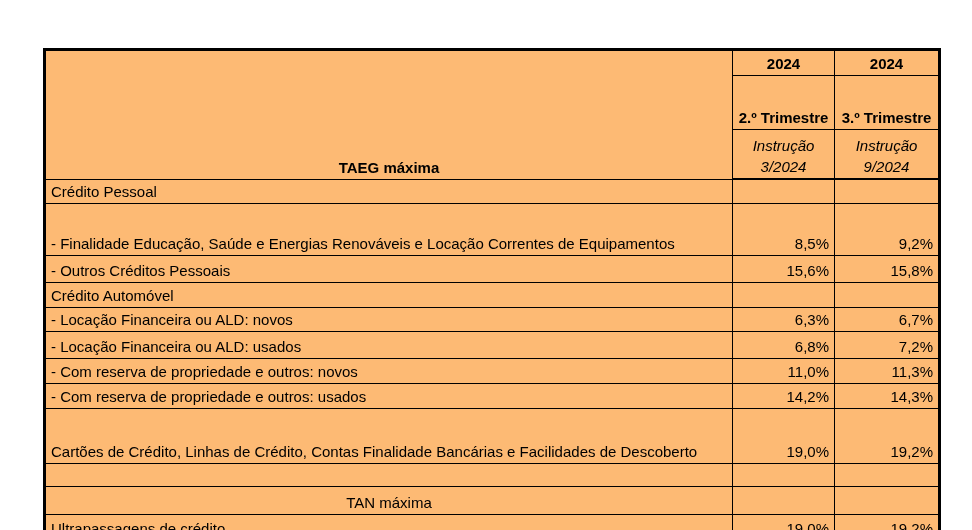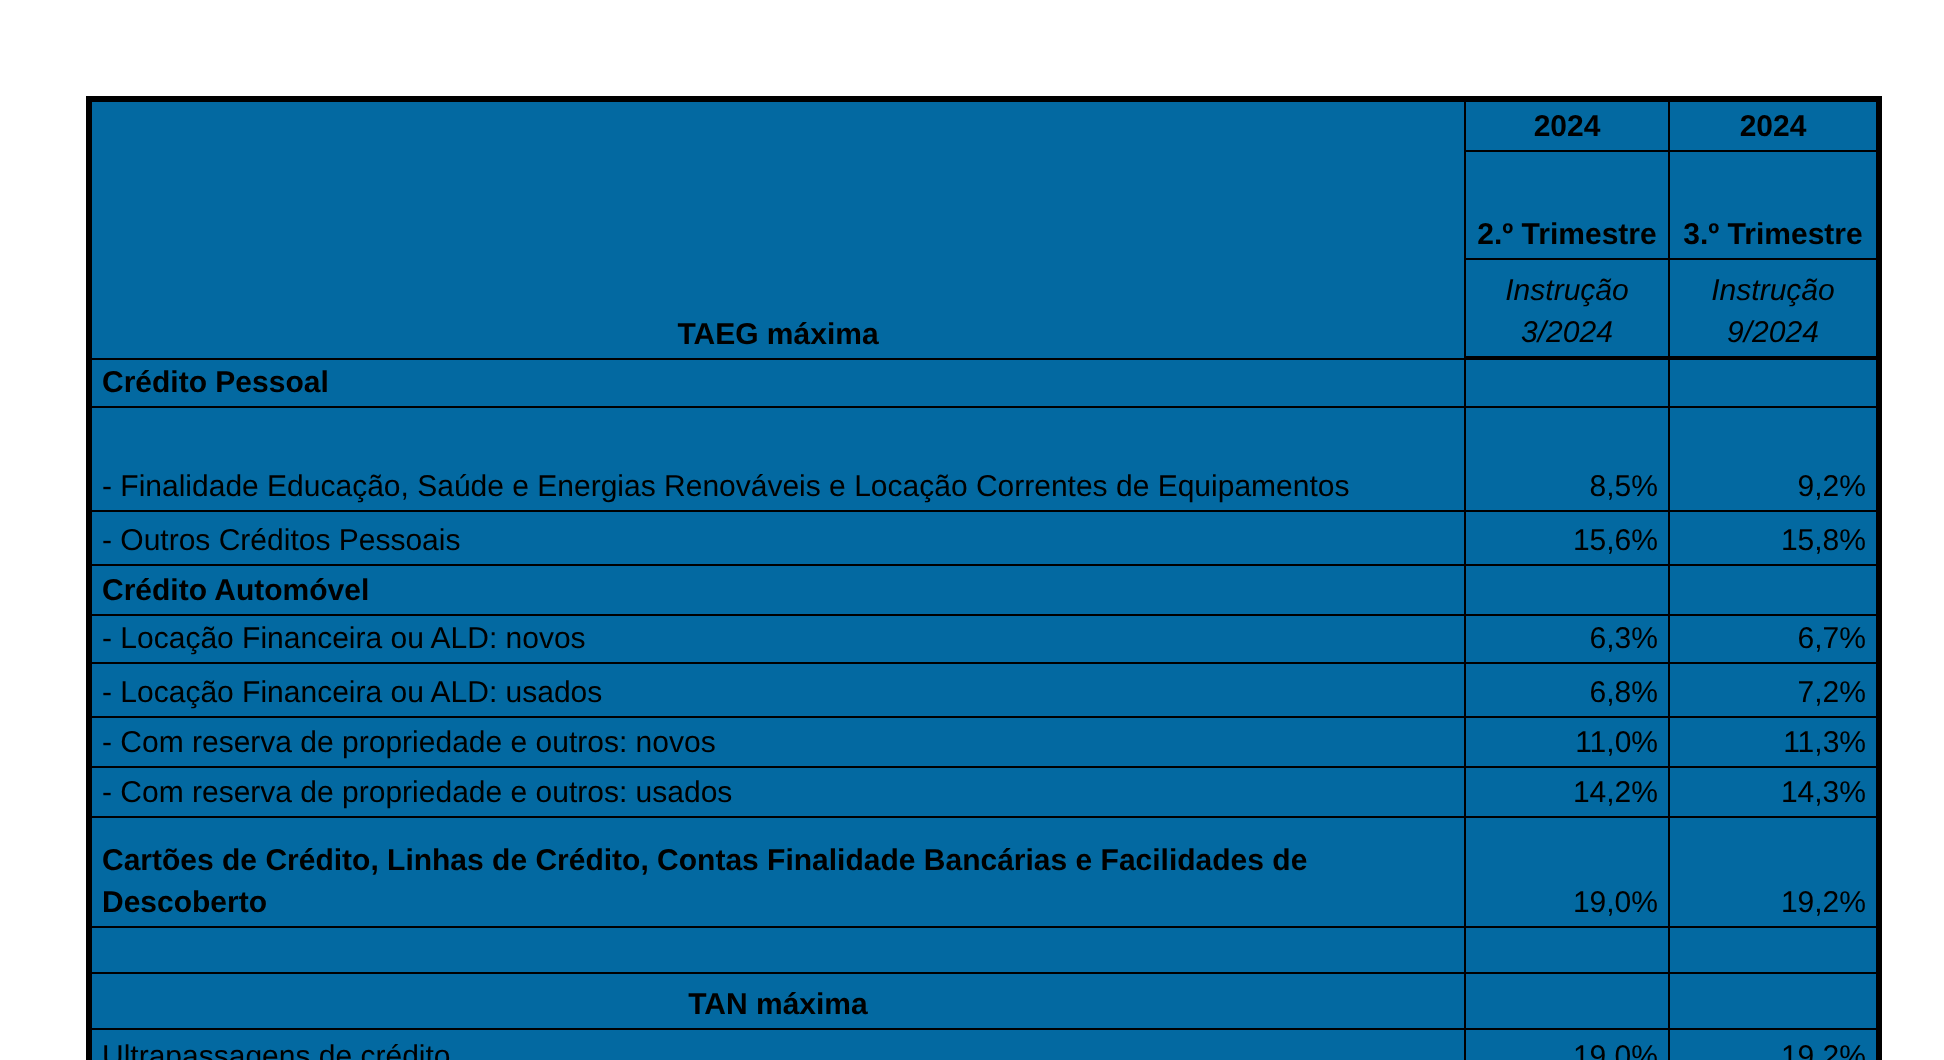--- a/index.html
+++ b/index.html
@@ -16,21 +16,21 @@
     position: absolute;
     left: 43px;
     top: 48px;
     width: 895px;
     border-collapse: collapse;
     table-layout: fixed;
     border: 3px solid #000;
   }
   table.rates td {
     border: 1px solid #000;
-    background: #0369a1;
+    background: #fdba74;
     font-size: 15px;
     line-height: 1.4;
     padding: 1px 5px;
     overflow: hidden;
     vertical-align: bottom;
   }
   
   col.c-label { width: 688px; }
   col.c-q2 { width: 102px; }
   col.c-q3 { width: 105px; }
@@ -38,21 +38,21 @@
   
   td.hdr { text-align: center; vertical-align: middle; font-weight: bold; }
   td.title-merged { text-align: center; vertical-align: middle; font-weight: bold; }
   td.instr { text-align: center; vertical-align: middle; font-style: italic; font-weight: normal; }
   tr.r-instr td { border-bottom: 2px solid #000; }
   td.q3cell { white-space: nowrap; font-size: 14px; }
 
   
   td.lbl { text-align: left; padding-left: 4px; }
   td.val { text-align: right; padding-right: 6px; }
-  td.bold { font-weight: bold; }
+  td.bold { font-weight: normal; }
   td.ctr { text-align: center; }
   td.vmid { vertical-align: middle; }
 
   
   tr.h22  td { height: 22px; }
   tr.h51  td { height: 51px; }
   tr.h46  td { height: 46px; }
   tr.h20  td { height: 20px; }
   tr.h49  td { height: 49px; }
   tr.h24  td { height: 24px; }

